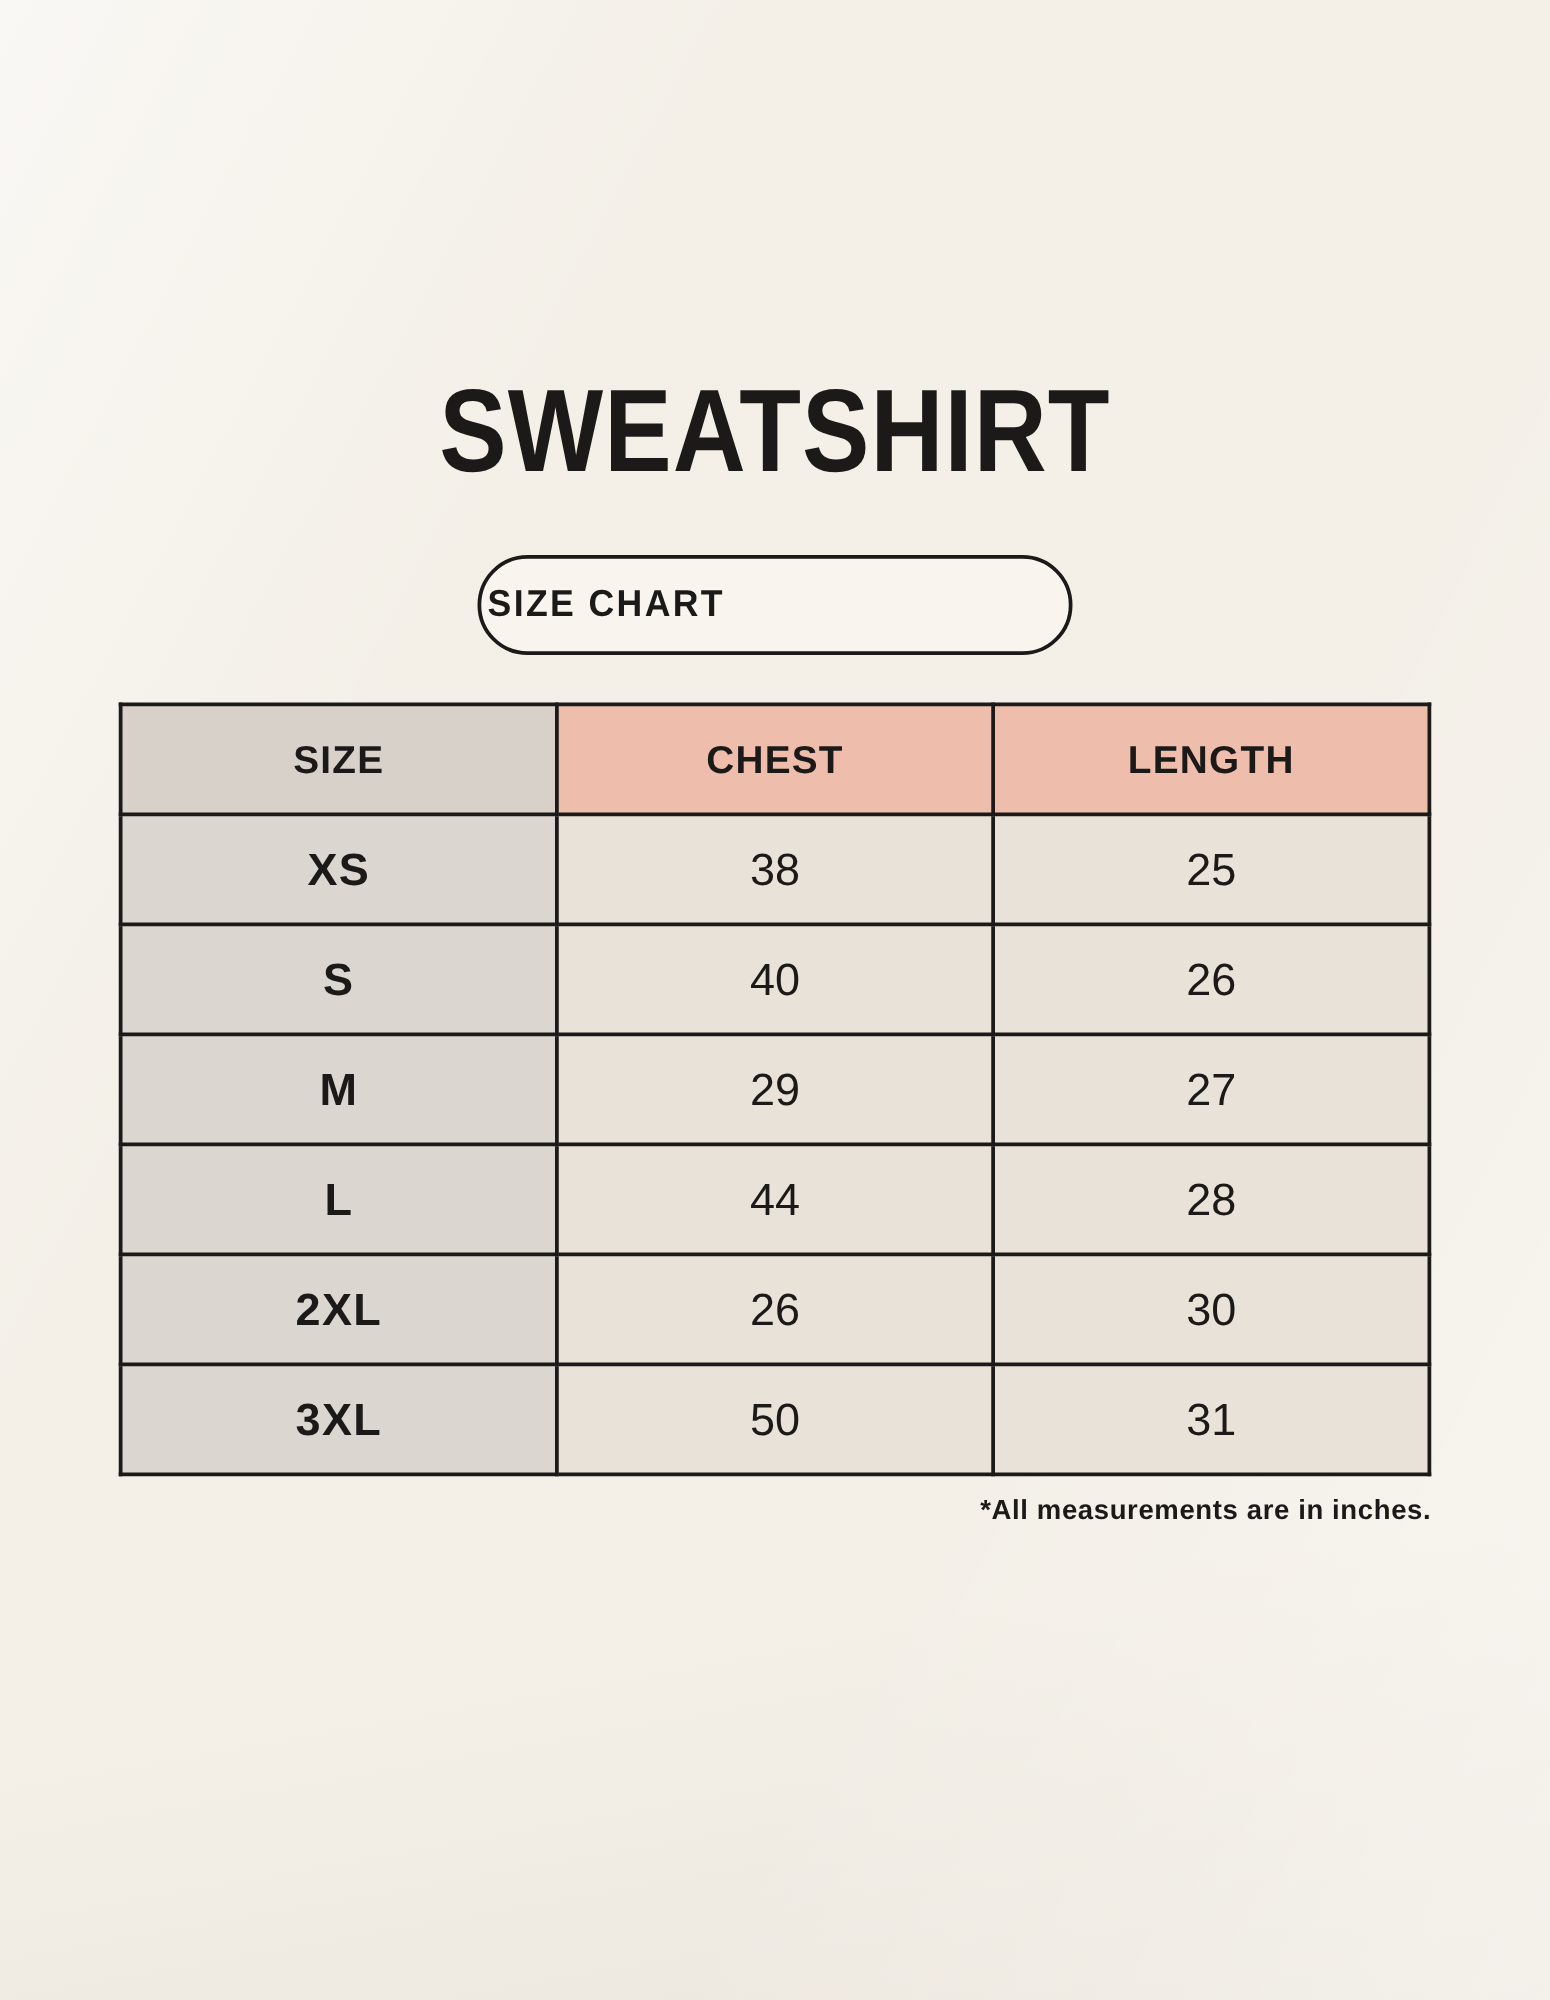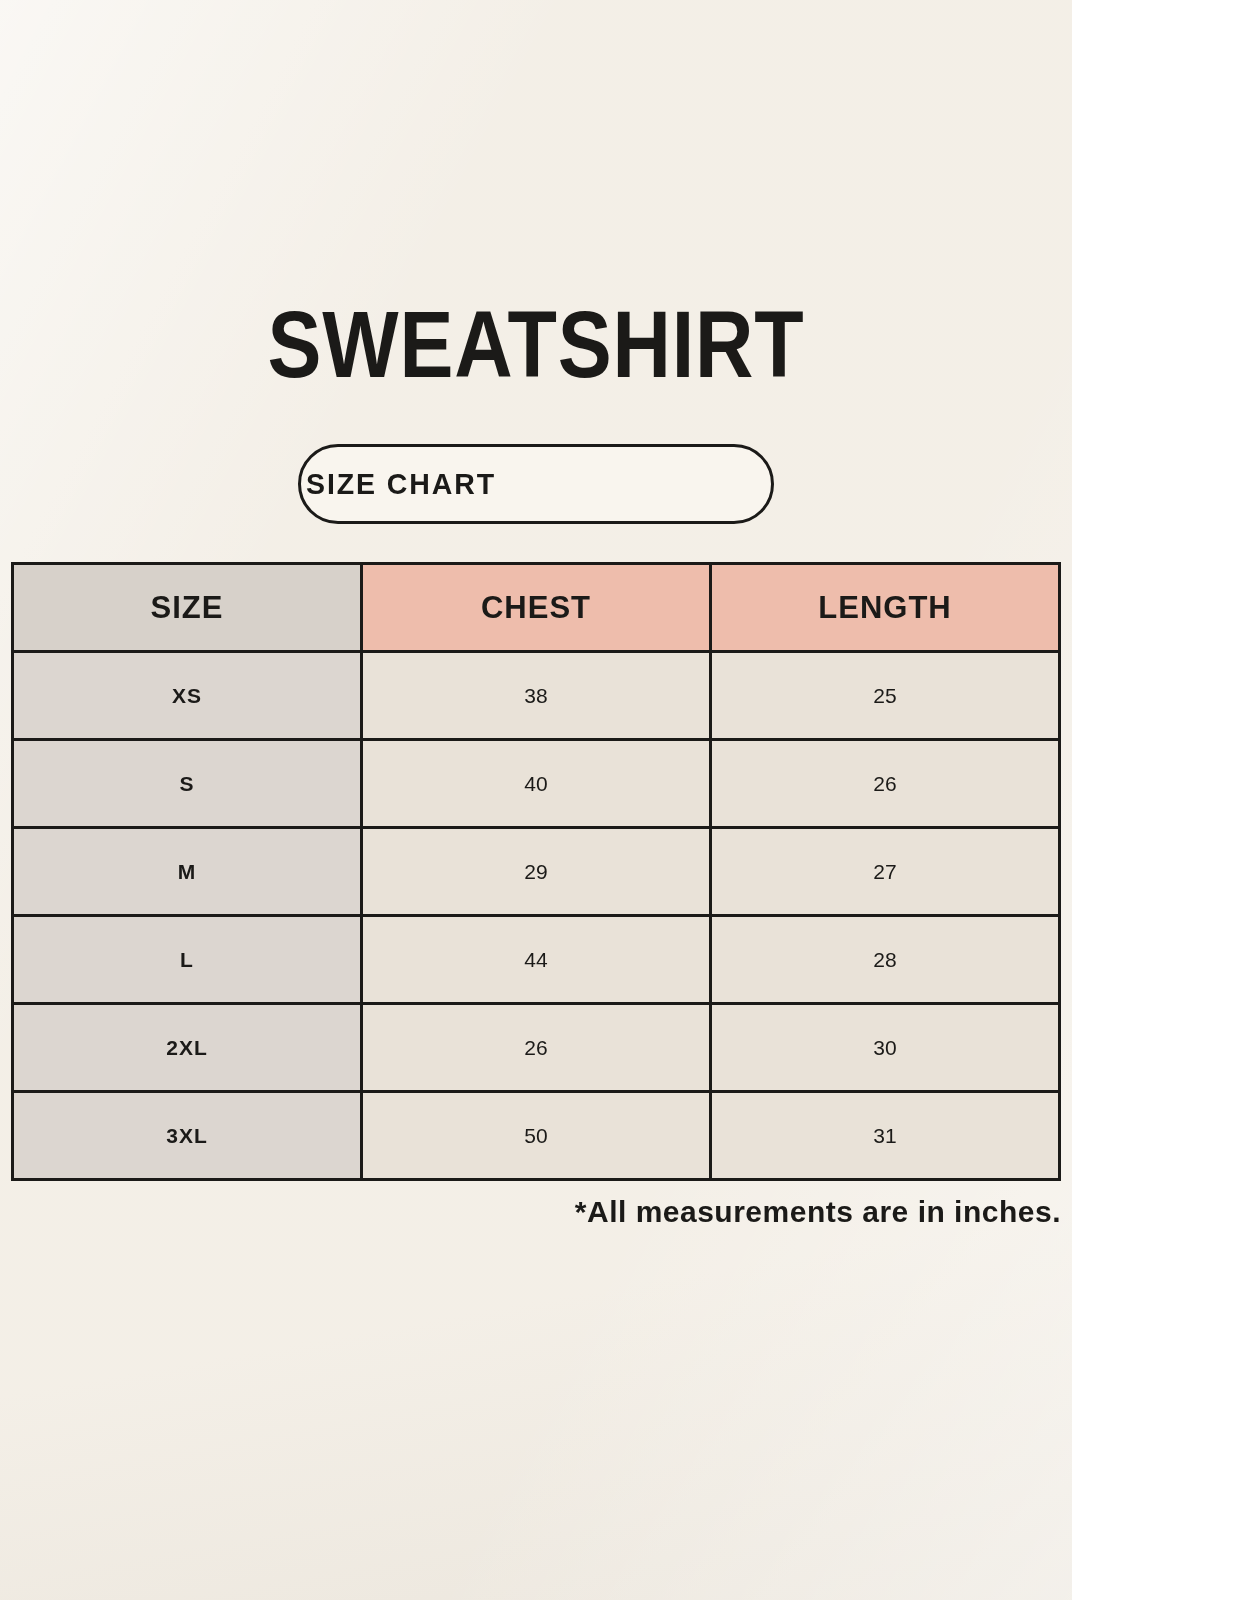--- a/index.html
+++ b/index.html
@@ -13,21 +13,21 @@
     --pill-bg: #f9f5ee;
   }
   * { margin: 0; padding: 0; box-sizing: border-box; }
   html, body { width: 1240px; }
   body {
     font-family: "Liberation Sans", "DejaVu Sans", sans-serif;
     color: var(--text);
   }
   .page {
     position: relative;
-    width: 1072px;
+    width: 1240px;
     height: 1600px;
     overflow: hidden;
     background:
       linear-gradient(118deg, rgba(255,255,255,0.55) 0%, rgba(255,255,255,0) 30%),
       linear-gradient(296deg, rgba(255,255,255,0.40) 0%, rgba(255,255,255,0) 35%),
       linear-gradient(170deg, rgba(226,219,207,0.20) 78%, rgba(221,214,202,0.45) 100%),
       var(--page-bg);
     padding-top: 298px;
   }
   .title {
@@ -62,41 +62,41 @@
     width: 1050px;
     margin: 38px auto 12px auto;
     border-collapse: collapse;
     table-layout: fixed;
   }
   .size-table th, .size-table td {
     border: 3px solid var(--border);
     height: 88px;
     text-align: center;
     vertical-align: middle;
-    font-size: 21px;
+    font-size: 36px;
   }
   .size-table thead th { font-weight: bold; font-size: 31px; letter-spacing: 1px; }
   .size-table thead th.c-size    { background: var(--size-header-bg); }
   .size-table thead th.c-measure { background: var(--measure-header-bg); }
   .size-table tbody th.r-size {
     background: var(--size-cell-bg);
     font-weight: bold;
     letter-spacing: 1px;
   }
   .size-table tbody td.r-val {
     background: var(--value-cell-bg);
     font-weight: normal;
   }
   .footnote-wrap {
     width: 1050px;
     margin: 14px auto 0 auto;
     text-align: right;
   }
   .footnote {
-    font-size: 30px;
+    font-size: 22px;
     font-weight: bold;
     letter-spacing: 0.5px;
   }
 </style>
 </head>
 <body>
 
 <div class="page">
   <h1 class="title">SWEATSHIRT</h1>
 

